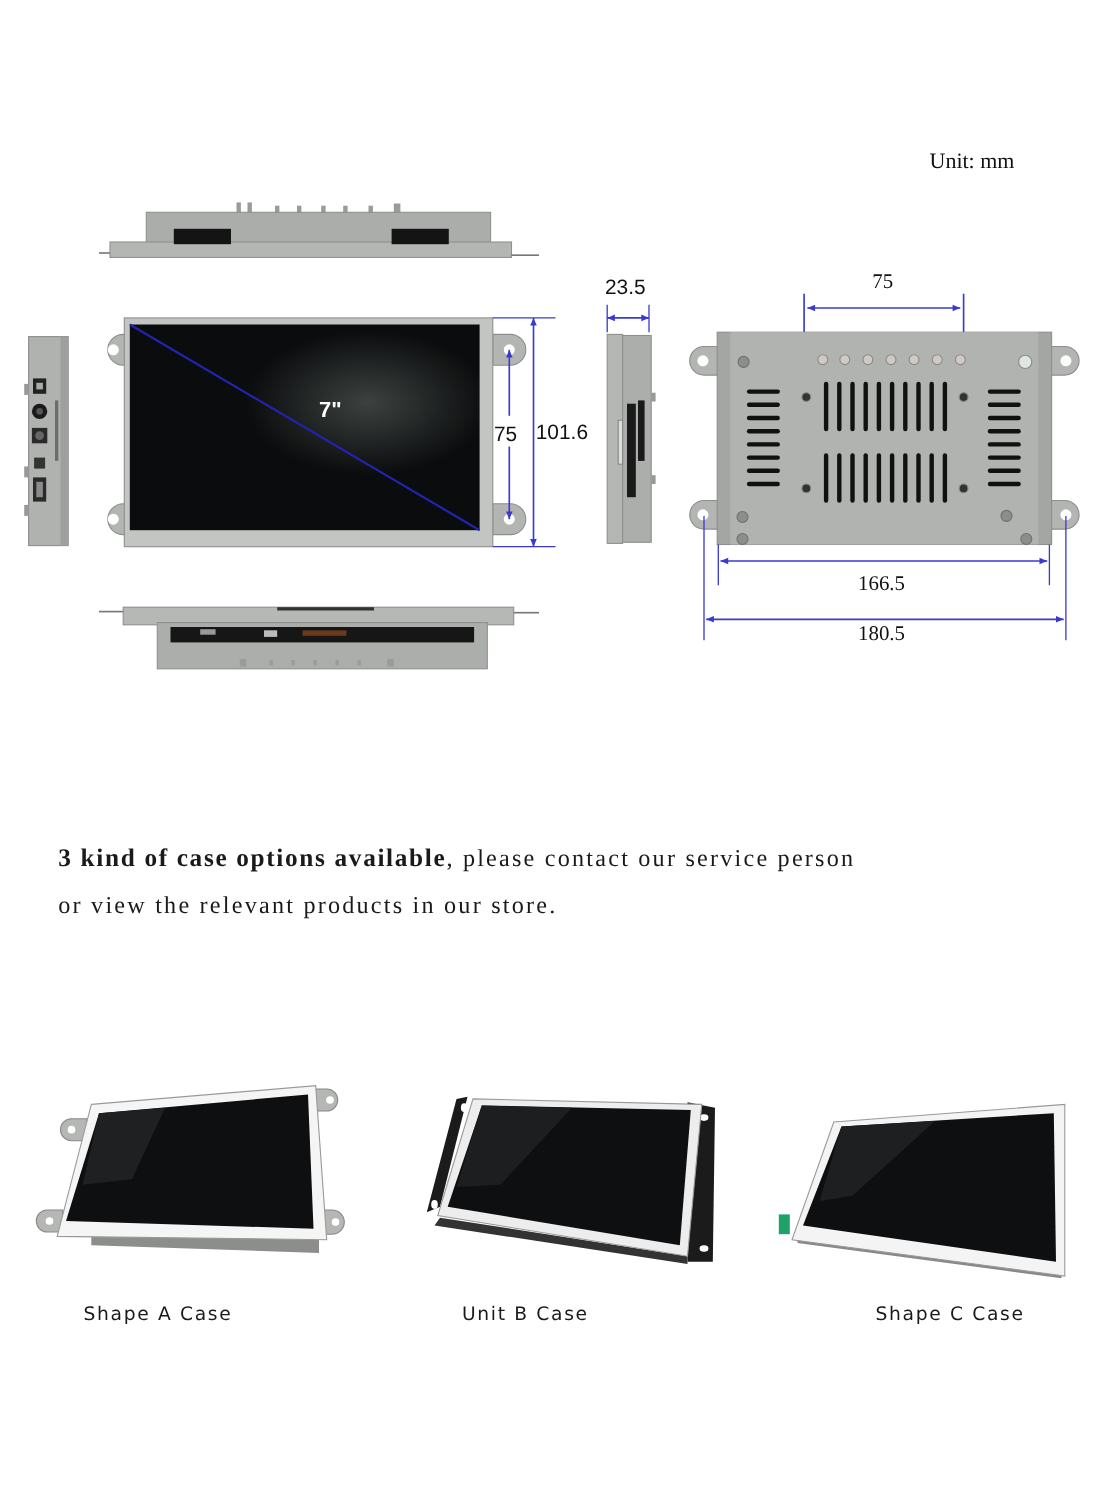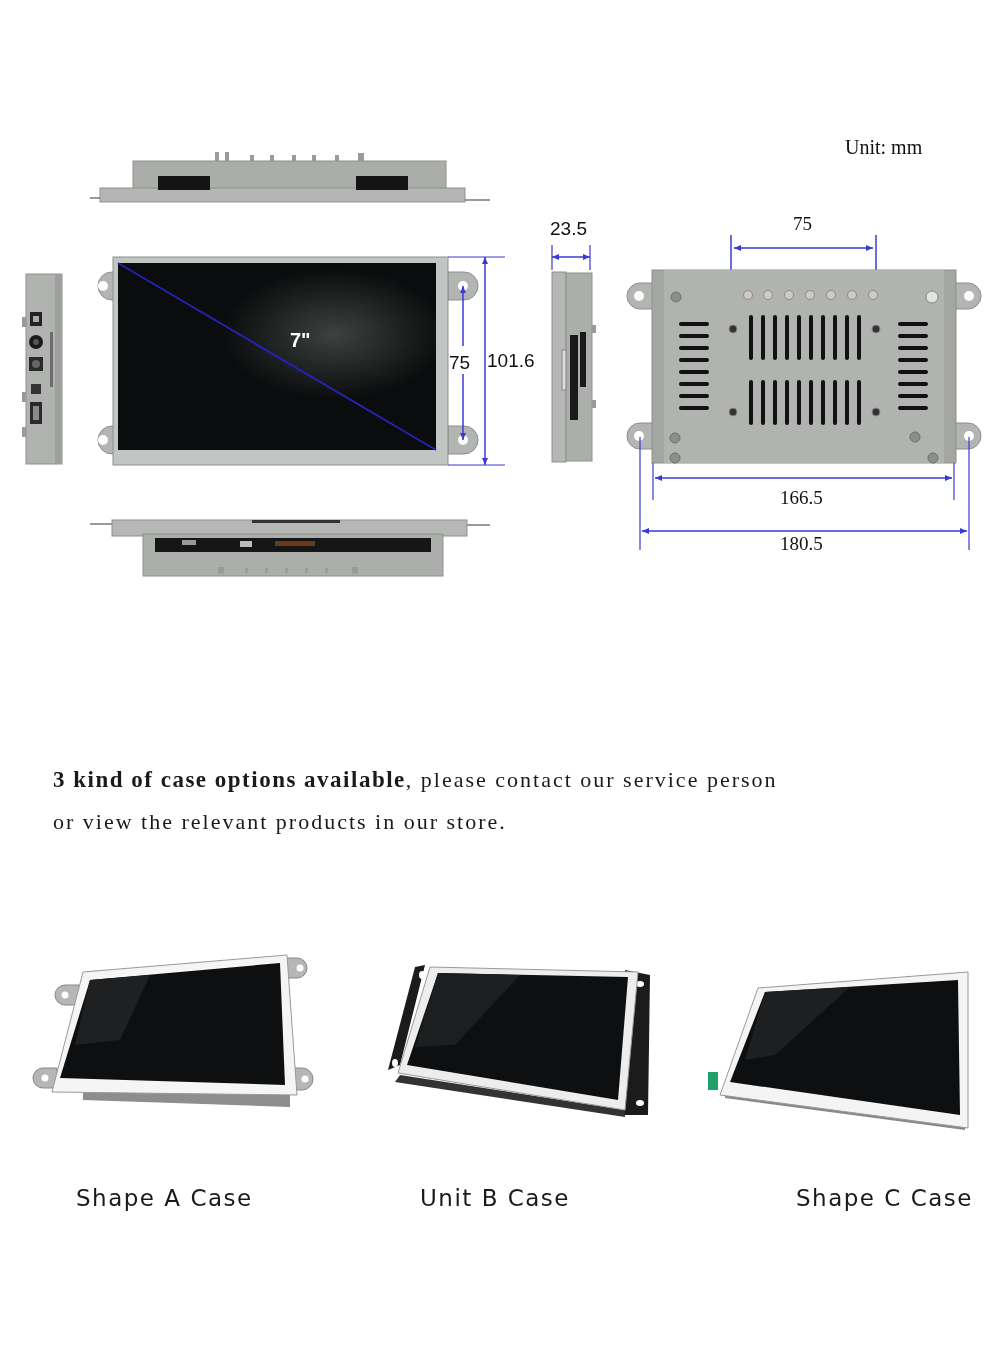--- a/index.html
+++ b/index.html
@@ -1,38 +1,38 @@
 <!DOCTYPE html>
 <html><head>
 <meta charset="utf-8">
 <style>
   * { box-sizing: border-box; margin: 0; padding: 0; }
   html, body { width: 1000px; height: 1355px; background: #ffffff; overflow: hidden; }
   body { position: relative; font-family: "Liberation Sans", sans-serif; color: #111; }
-  .abs { position: absolute; }
+  .abs { position: absolute; margin-top: 32px; }
   svg { display: block; overflow: visible; }
 
   .unit-label {
     position: absolute; left: 845px; top: 136px;
     font-family: "Liberation Serif", serif; font-size: 20px; color: #111;
   }
   .dim-sans { font-family: "Liberation Sans", sans-serif; fill: #111; }
   .dim-serif { font-family: "Liberation Serif", serif; fill: #111; }
 
   .headline {
     position: absolute; left: 53px; top: 760px; width: 920px;
     font-family: "Liberation Serif", serif; color: #1a1a1a;
     letter-spacing: 1.5px; line-height: 40px;
   }
   .headline .big { font-size: 23px; font-weight: bold; }
   .headline .small { font-size: 22px; letter-spacing: 2px; }
 
   .case-caption {
     position: absolute; top: 1185px;
-    font-family: "DejaVu Sans", sans-serif; font-size: 23px; letter-spacing: 1.5px; color: #1a1a1a;
+    font-family: "DejaVu Sans", sans-serif; font-size: 17px; letter-spacing: 1.5px; color: #1a1a1a;
   }
 </style>
 </head>
 <body>
 
 <div class="unit-label">Unit: mm</div>
 
 <div class="abs" style="left:90px;top:148px;">
   <svg width="400" height="60" viewBox="0 0 400 60">
 

